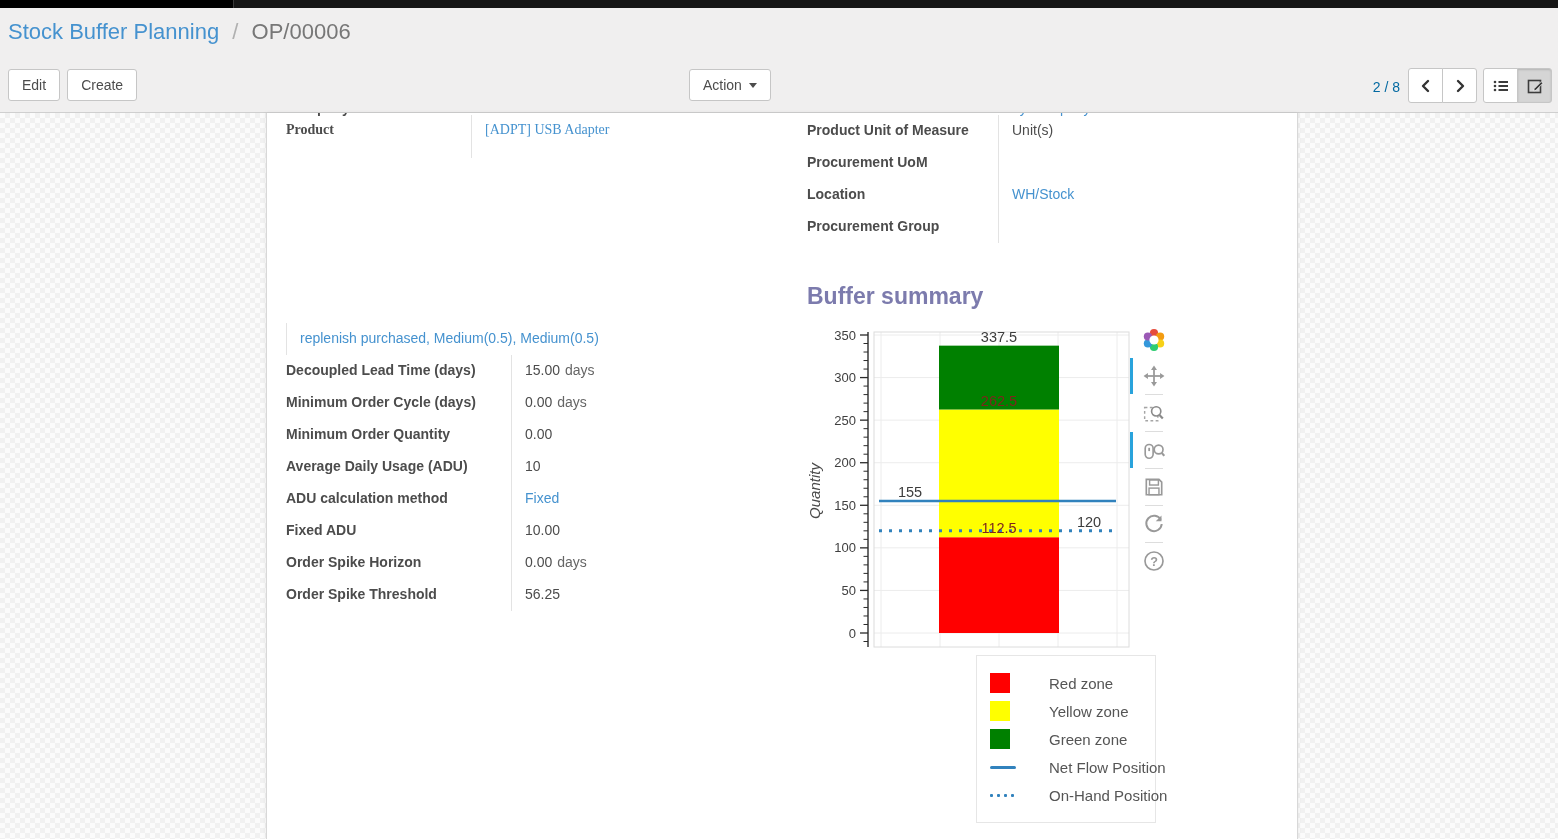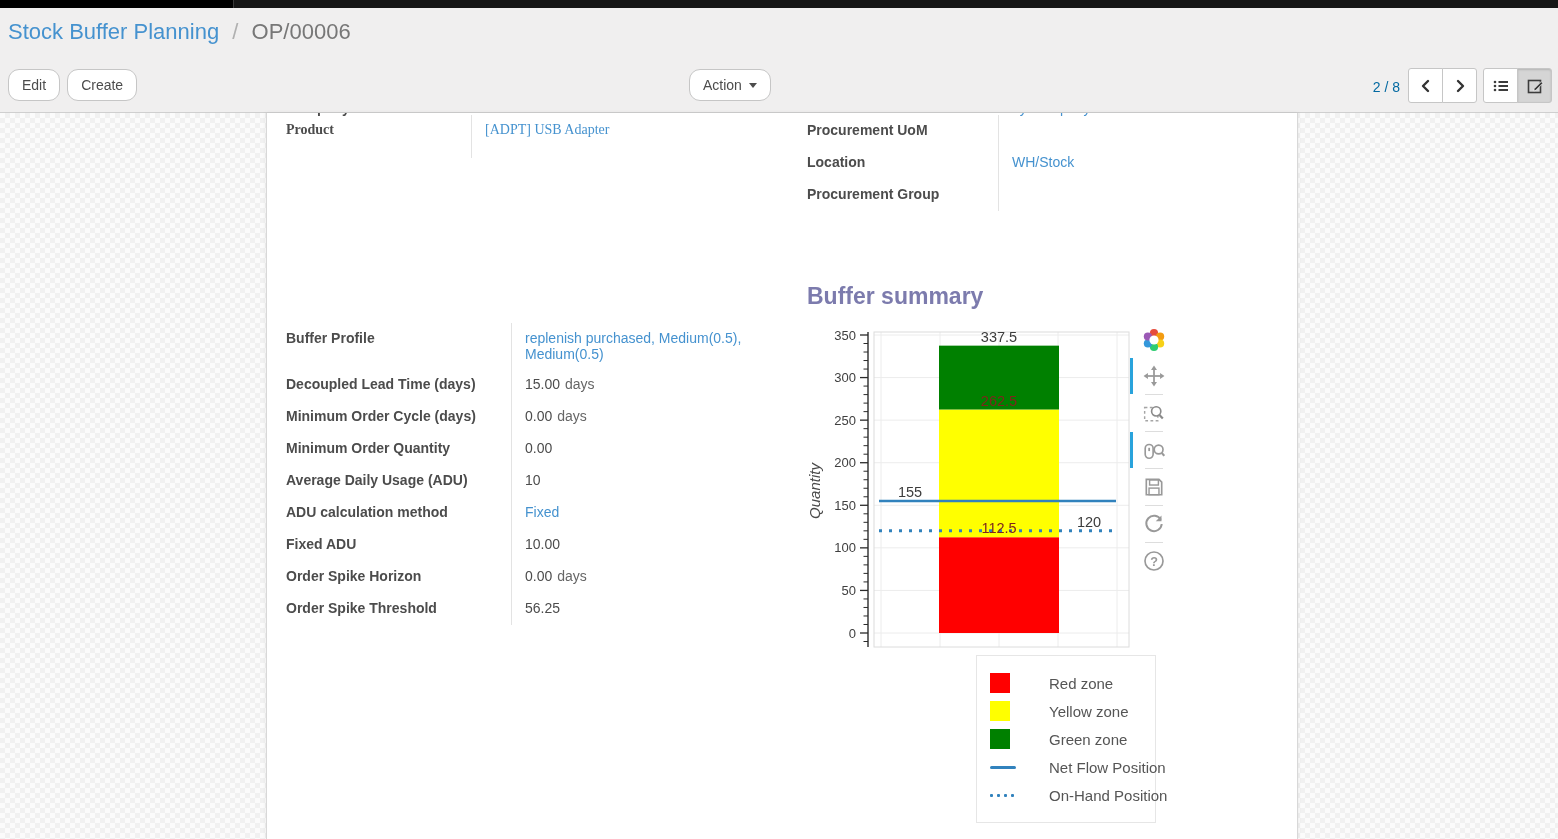--- a/index.html
+++ b/index.html
@@ -11,21 +11,21 @@
   .topbar .active-seg{position:absolute;left:0;top:0;width:234px;height:8px;background:#000;border-right:1px solid #3a3a3a;box-sizing:border-box;}
 
   
   .control-panel{position:absolute;left:0;top:8px;width:100%;height:105px;background:#f0efef;border-bottom:1px solid #cfcfcf;box-sizing:border-box;}
   .breadcrumb{position:absolute;left:8px;top:11px;font-size:22px;white-space:nowrap;}
   .breadcrumb .bc-link{color:#4592cf;text-decoration:none;cursor:pointer;}
   .breadcrumb .bc-sep{color:#b0b0b0;margin:0 7px;}
   .breadcrumb .bc-current{color:#777;}
 
   .btn{display:inline-flex;align-items:center;justify-content:center;background:#fff;border:1px solid #c6c6c6;
-       border-radius:11px;font-size:14px;color:#4c4c4c;padding:0 13px;height:32px;cursor:pointer;box-sizing:border-box;
+       border-radius:3px;font-size:14px;color:#4c4c4c;padding:0 13px;height:32px;cursor:pointer;box-sizing:border-box;
        font-family:"Liberation Sans",sans-serif;}
   .left-btns{position:absolute;left:8px;top:61px;display:flex;gap:7px;}
   .action-wrap{position:absolute;left:689px;top:61px;}
   .caret{display:inline-block;width:0;height:0;border-left:4px solid transparent;border-right:4px solid transparent;border-top:5px solid #4c4c4c;margin-left:7px;}
 
   .pager-text{position:absolute;right:158px;top:71px;font-size:14px;color:#0369a1;}
   .btn-group{position:absolute;display:flex;}
   .nav-group{right:81px;top:60px;}
   .view-group{right:6px;top:60px;}
   .btn-group .gbtn{width:35px;height:35px;display:flex;align-items:center;justify-content:center;background:#fff;
@@ -156,36 +156,39 @@
     <div class="clipped val">My Company</div>
 
     <div class="ftable" id="left-fields">
         <div class="frow">
           <div class="f-label">Product</div>
           <div class="f-value"><span class="link">[ADPT] USB Adapter</span></div>
         </div>
       </div>
     <div class="ftable" id="right-fields">
         <div class="frow">
+          <div class="f-label">Product Unit of Measure</div>
+          <div class="f-value"><span class="val">Unit(s)</span></div>
+        </div>
+        <div class="frow">
           <div class="f-label">Procurement UoM</div>
           <div class="f-value"><span class="val"></span></div>
         </div>
         <div class="frow">
           <div class="f-label">Location</div>
           <div class="f-value"><span class="link">WH/Stock</span></div>
         </div>
         <div class="frow">
           <div class="f-label">Procurement Group</div>
           <div class="f-value"><span class="val"></span></div>
         </div>
       </div>
 
     <div class="ftable" id="buffer-fields">
         <div class="frow">
-          <div class="f-label">Buffer Profile</div>
           <div class="f-value"><span class="link">replenish purchased, Medium(0.5), Medium(0.5)</span></div>
         </div>
         <div class="frow">
           <div class="f-label">Decoupled Lead Time (days)</div>
           <div class="f-value"><span class="val">15.00</span><span class="unit">days</span></div>
         </div>
         <div class="frow">
           <div class="f-label">Minimum Order Cycle (days)</div>
           <div class="f-value"><span class="val">0.00</span><span class="unit">days</span></div>
         </div>

